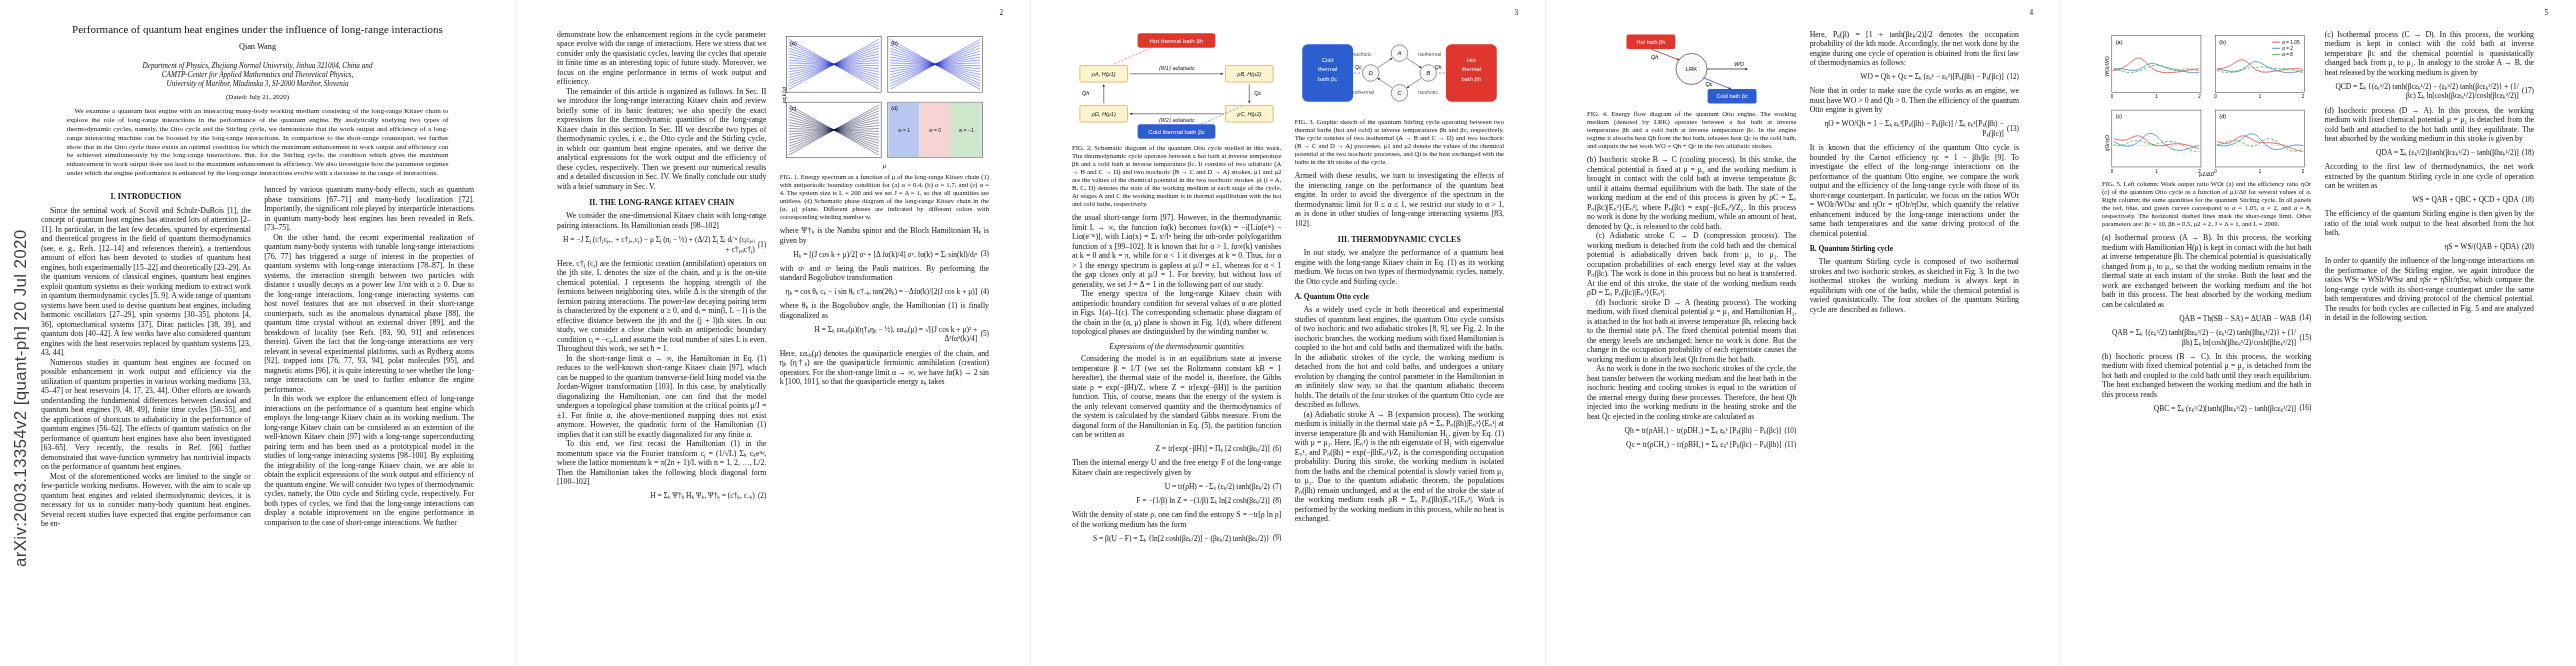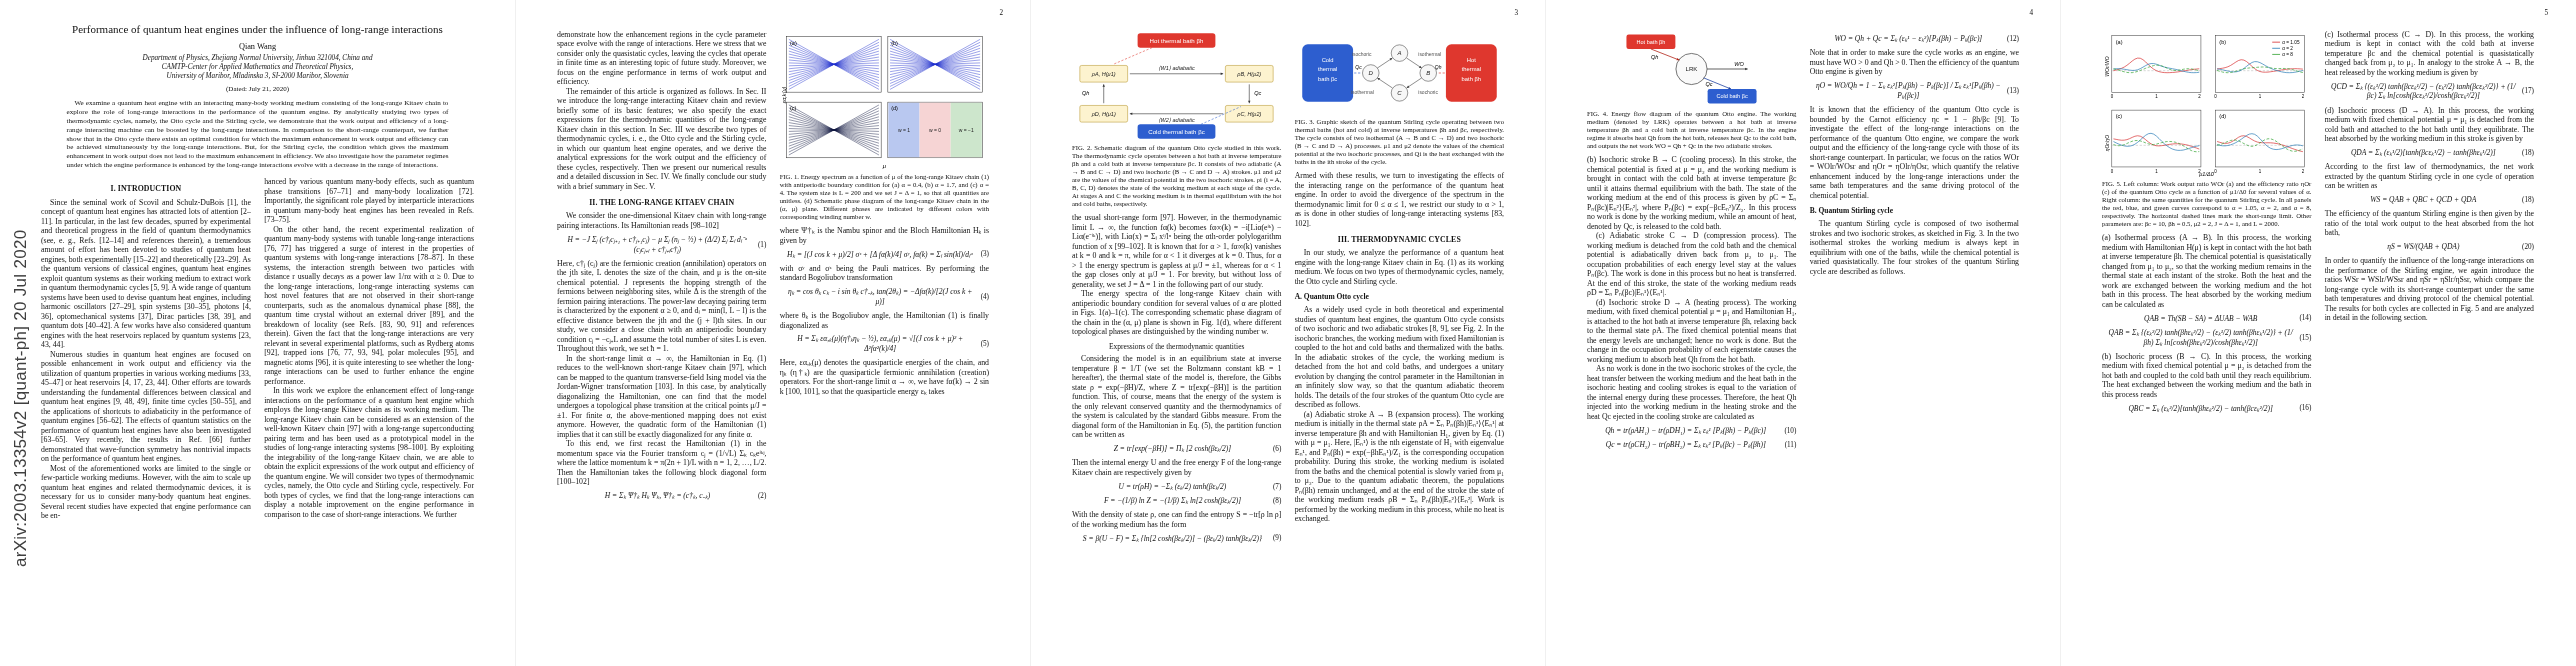--- a/index.html
+++ b/index.html
@@ -14,39 +14,39 @@
   }
   .page + .page{border-left:0.6px solid #f0f0f0;}
   .pagenum{position:absolute;top:9px;right:27px;font-size:7.2px;color:#111;}
   .stamp{
     position:absolute;left:11px;top:567px;transform:rotate(-90deg);transform-origin:0 0;
     font-family:"Liberation Sans", sans-serif;font-size:17px;color:#3f3f3f;
     letter-spacing:0.3px;white-space:nowrap;z-index:5;
   }
   .phead{text-align:center;margin-bottom:5.6px;}
   .ptitle{font-size:11px;font-weight:normal;margin:1.1px 16.7px 6.7px 16.7px;line-height:1.15;}
-  .pauthor{font-size:8.3px;margin-bottom:3px;}
+  .pauthor{font-size:8.3px;margin-bottom:11px;}
   .paffil{font-size:7.2px;font-style:italic;line-height:1.25;color:#111;}
   .pdated{font-size:7px;margin-top:3.3px;}
   .abstract{
     margin:6.7px 25.6px 0 25.6px;font-size:7.1px;line-height:1.24;text-align:justify;
     text-indent:7.8px;
   }
   .cols{display:flex;gap:13.3px;margin-top:7.8px;height:100%;}
   .col{flex:1;min-width:0;}
   .para{
     font-size:7.8px;line-height:1.22;text-align:justify;margin:0;
     text-indent:9px;
   }
   .para.noindent{text-indent:0;}
   .h-section{text-align:center;font-weight:bold;font-size:7.8px;margin:6.7px 0 4.4px 0;letter-spacing:0.1px;}
   .h-sub{text-align:left;font-weight:bold;font-size:7.5px;margin:6.1px 0 3.9px 0;}
-  .h-subsub{text-align:center;font-size:7.5px;margin:5.6px 0 3.3px 0;}
+  .h-subsub{text-align:center;font-style:italic;font-size:7.5px;margin:5.6px 0 3.3px 0;}
   .eqrow{display:flex;align-items:center;margin:4.4px 0;}
-  .eqbody{flex:1;text-align:center;font-style:italic;font-size:7.5px;line-height:1.3;padding:0 3.3px;}
+  .eqbody{flex:1;text-align:right;font-size:7.5px;line-height:1.3;padding:0 3.3px;}
   .eqnum{font-size:7.2px;font-style:normal;text-align:center;}
   .figure{margin:1.1px 0 3.3px 0;display:flex;justify-content:center;}
   .caption{font-size:6.7px;line-height:1.18;text-align:justify;margin:1.1px 0 5.6px 0;color:#111;}
   svg text{font-family:"Liberation Sans", sans-serif;}
 </style>
 </head>
 <body>
 
 <div id="spread">
     <div class="page">
@@ -332,20 +332,21 @@
           <div class="eqrow">
             <span class="eqbody">Qh = tr(ρAH₁) − tr(ρDH₁) = Σₖ εₖ¹ [Pₖ(βh) − Pₖ(βc)]</span>
             <span class="eqnum">(10)</span>
           </div>
           <div class="eqrow">
             <span class="eqbody">Qc = tr(ρCH₂) − tr(ρBH₂) = Σₖ εₖ² [Pₖ(βc) − Pₖ(βh)]</span>
             <span class="eqnum">(11)</span>
           </div>
         </div>
         <div class="col">
+          <p class="para noindent">Here, Pₖ(β) = [1 + tanh(βεₖ/2)]/2 denotes the occupation probability of the kth mode. Accordingly, the net work done by the engine during one cycle of operation is obtained from the first law of thermodynamics as follows:</p>
           <div class="eqrow">
             <span class="eqbody">WO = Qh + Qc = Σₖ (εₖ¹ − εₖ²)[Pₖ(βh) − Pₖ(βc)]</span>
             <span class="eqnum">(12)</span>
           </div>
           <p class="para noindent">Note that in order to make sure the cycle works as an engine, we must have WO &gt; 0 and Qh &gt; 0. Then the efficiency of the quantum Otto engine is given by</p>
           <div class="eqrow">
             <span class="eqbody">ηO = WO/Qh = 1 − Σₖ εₖ²[Pₖ(βh) − Pₖ(βc)] / Σₖ εₖ¹[Pₖ(βh) − Pₖ(βc)]</span>
             <span class="eqnum">(13)</span>
           </div>
           <p class="para noindent">It is known that the efficiency of the quantum Otto cycle is bounded by the Carnot efficiency ηc = 1 − βh/βc [9]. To investigate the effect of the long-range interactions on the performance of the quantum Otto engine, we compare the work output and the efficiency of the long-range cycle with those of its short-range counterpart. In particular, we focus on the ratios WOr = WOlr/WOsr and ηOr = ηOlr/ηOsr, which quantify the relative enhancement induced by the long-range interactions under the same bath temperatures and the same driving protocol of the chemical potential.</p>

